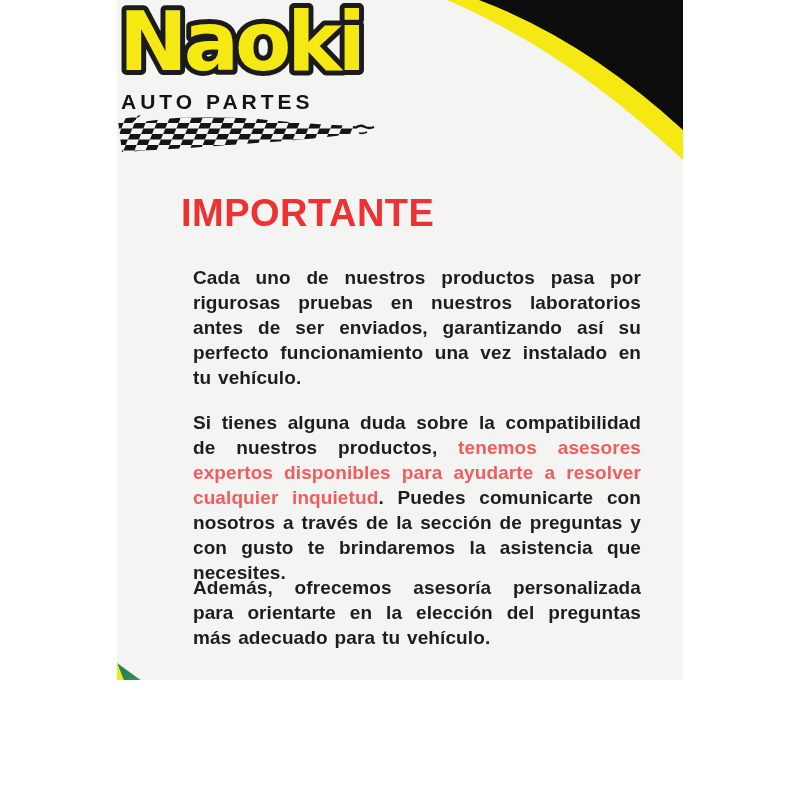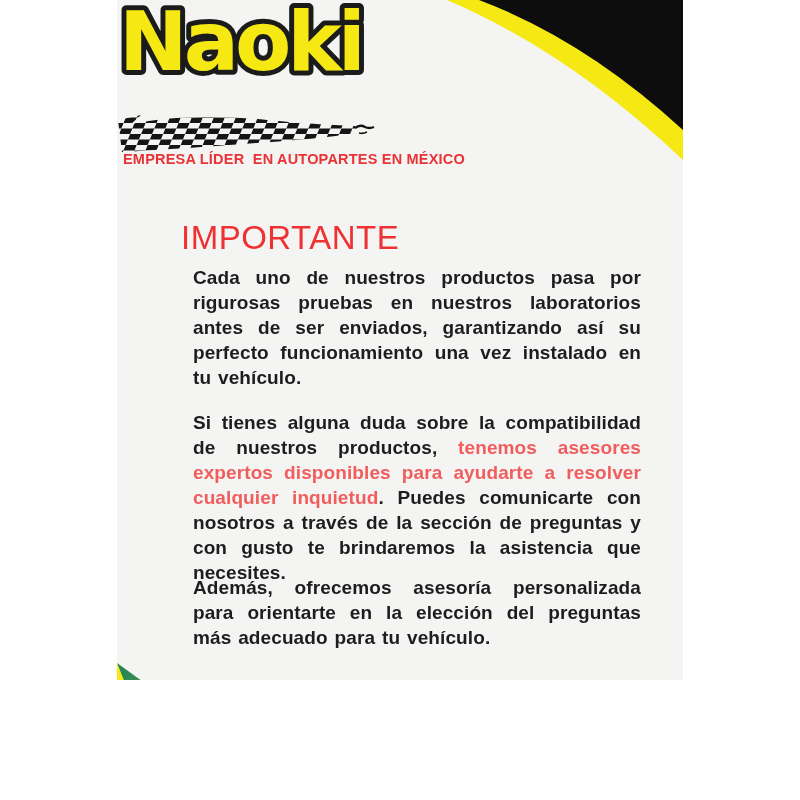--- a/index.html
+++ b/index.html
@@ -19,22 +19,22 @@
     line-height:22px;white-space:pre;
   }
   .flag-svg{position:absolute;left:0px;top:112px;width:260px;height:42px;}
   .tagline{
     position:absolute;left:6px;top:150px;
     font-size:14.5px;font-weight:700;color:#e93336;letter-spacing:0.2px;
     white-space:pre;line-height:18px;
   }
   .heading{
     position:absolute;left:64px;top:196px;
-    font-size:33px;font-weight:400;color:#ee3133;letter-spacing:0.5px;
-    line-height:34px;white-space:pre;margin-top:25px;
+    font-size:38px;font-weight:700;color:#ee3133;letter-spacing:0.5px;
+    line-height:34px;white-space:pre;
   }
   .copy{position:absolute;left:64px;top:0;width:448px;}
   .copy p{
     position:absolute;margin:12px;width:448px;
     font-size:19px;line-height:25px;font-weight:700;color:#1d1d1f;
     text-align:justify;text-align-last:left;word-spacing:1.5px;letter-spacing:0.1px;
   }
   .p1{top:253px;}
   .p2{top:398px;}
   .p3{top:563px;}
@@ -72,40 +72,40 @@
     <polygon points="163,779 426,714 434,719 178,793" fill="url(#gradRidge)"></polygon>
 
     <polygon points="566,698 470,734 566,778" fill="#f2e817"></polygon>
     <polygon points="566,700 500,775 540,800 566,800" fill="url(#gradGreenR)"></polygon>
   </svg>
 
   <svg class="logo-svg" viewBox="0 0 300 112">
     <text x="6" y="84" font-family="DejaVu Sans, sans-serif" font-weight="bold" font-size="82" letter-spacing="-4" fill="#f5e813" stroke="#1b1b1b" stroke-width="10" stroke-linejoin="round" paint-order="stroke">Naoki</text>
   </svg>
 
+  <div class="subtitle">AUTO PARTES</div>
 
   <svg class="flag-svg" viewBox="0 0 260 42">
     <defs>
       <pattern id="chk" width="22" height="11" patternUnits="userSpaceOnUse" patternTransform="skewX(-22)">
         <rect x="0" y="0" width="11" height="5.5" fill="#151515"></rect>
         <rect x="11" y="5.5" width="11" height="5.5" fill="#151515"></rect>
       </pattern>
       <clipPath id="flagclip">
         <path d="M1,8 L24,3 L14,12 C60,3 110,4 150,8 C190,12 220,13 238,14
                  L238,21 C210,26 180,28 140,31 C90,35 40,38 5,40 Z"></path>
       </clipPath>
     </defs>
     <g clip-path="url(#flagclip)">
       <rect x="0" y="0" width="244" height="42" fill="url(#chk)"></rect>
     </g>
     <path d="M238,16 q5,-4 10,-1 q4,2 9,0" stroke="#151515" stroke-width="2.4" fill="none"></path>
     <path d="M242,21 q4,1 8,-1" stroke="#151515" stroke-width="1.6" fill="none"></path>
   </svg>
 
-  <div class="tagline">EMPRESA LÍDER  EN AUTOPARTES EN MÉXICO</div>
 
   <div class="heading">IMPORTANTE</div>
 
   <div class="copy">
     <p class="p1">Cada uno de nuestros productos pasa por rigurosas pruebas en nuestros laboratorios antes de ser enviados, garantizando así su perfecto funcionamiento una vez instalado en tu vehículo.</p>
     <p class="p2"><span>Si tienes alguna duda sobre la compatibilidad de nuestros productos, </span><span class="hl">tenemos asesores expertos disponibles para ayudarte a resolver cualquier inquietud</span><span>. Puedes comunicarte con nosotros a través de la sección de preguntas y con gusto te brindaremos la asistencia que necesites.</span></p>
     <p class="p3">Además, ofrecemos asesoría personalizada para orientarte en la elección del preguntas más adecuado para tu vehículo.</p>
   </div>
 
 </div>

